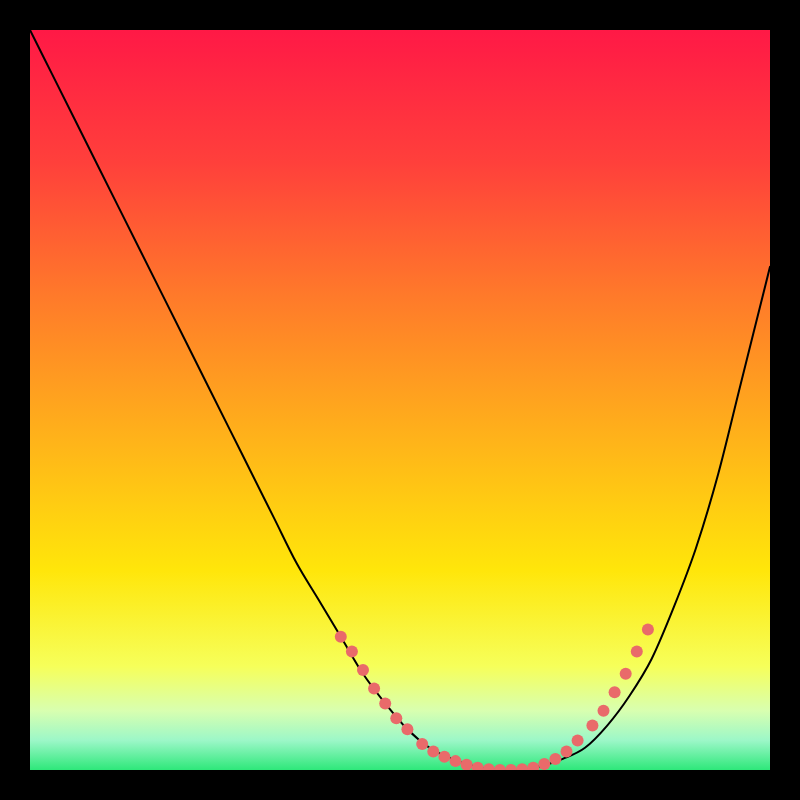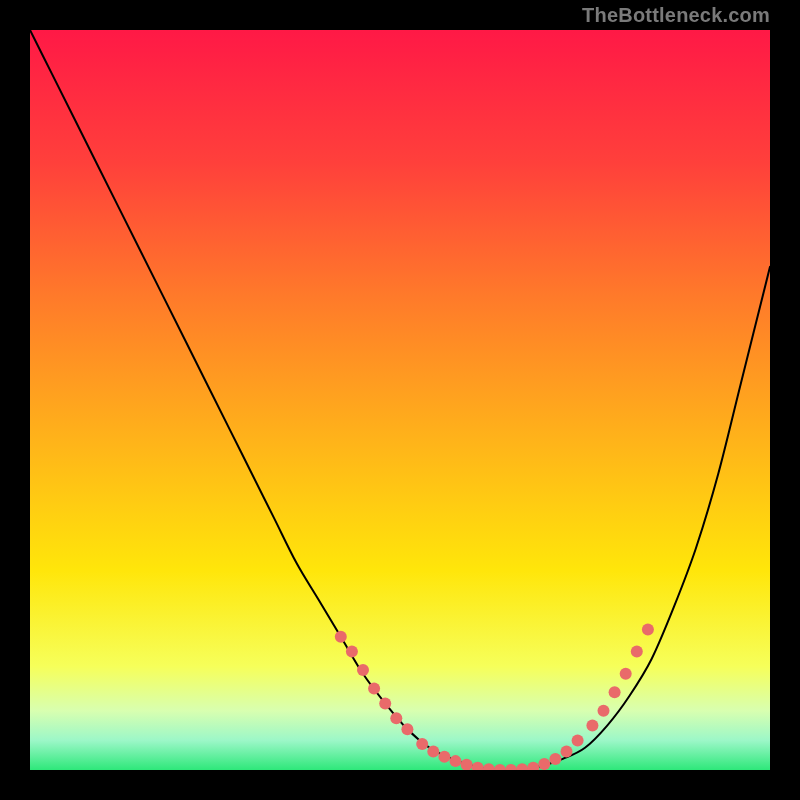--- a/index.html
+++ b/index.html
@@ -30,21 +30,20 @@
     font-size: 20px;
     font-weight: 600;
     letter-spacing: 0.2px;
   }
   svg { display: block; }
 </style>
 </head>
 <body>
 
 <div id="chart-container">
-  <div id="watermark">TheBottleneck.com</div>
   <div id="plot-area">
     <svg id="plot-svg" width="740" height="740" viewBox="0 0 740 740">
         <defs>
           <linearGradient id="bg-grad" x1="0" y1="0" x2="0" y2="1">
             <stop offset="0%" stop-color="#ff1946"></stop>
             <stop offset="18%" stop-color="#ff403b"></stop>
             <stop offset="36%" stop-color="#ff7a2a"></stop>
             <stop offset="55.00000000000001%" stop-color="#ffb21a"></stop>
             <stop offset="73%" stop-color="#ffe60a"></stop>
             <stop offset="86%" stop-color="#f6ff5a"></stop>

